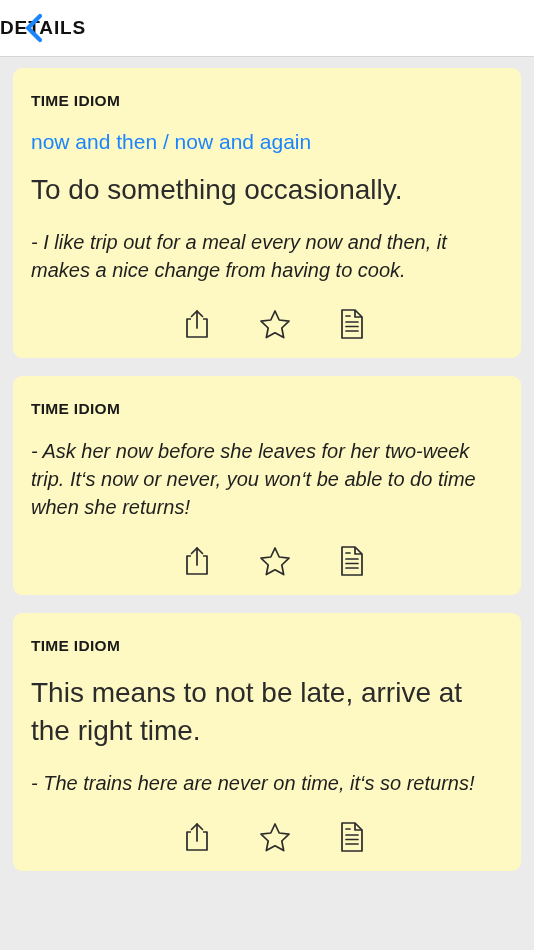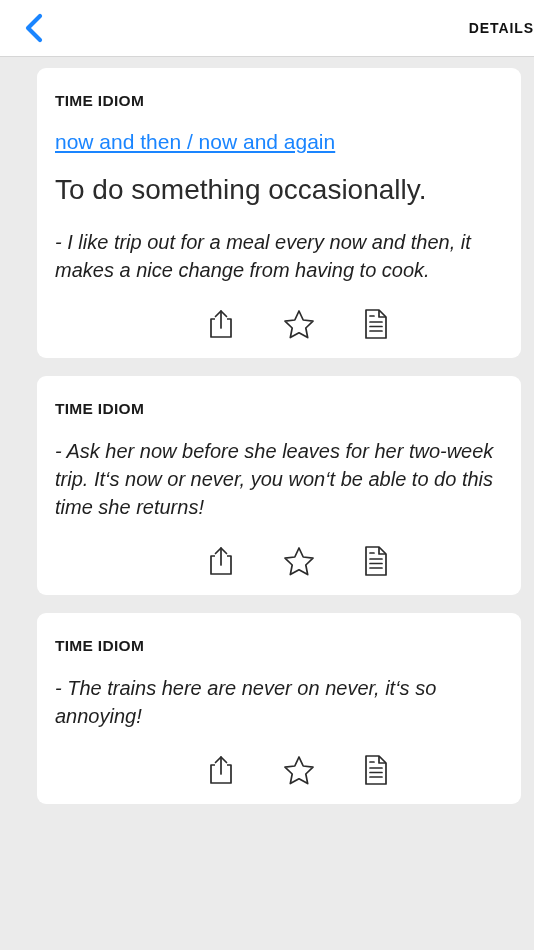--- a/index.html
+++ b/index.html
@@ -39,63 +39,61 @@
     background: none;
     border: none;
     cursor: pointer;
     padding: 0;
   }
 
   .back-btn svg { display: block; }
 
   .header-title {
     width: 100%;
-    text-align: right;
-    font-size: 14px;
+    text-align: left;
+    font-size: 19px;
     font-weight: bold;
     letter-spacing: 0.9px;
     color: #111111;
   }
 
   
   .content {
     position: absolute;
     top: 58px;
     left: 0;
     right: 0;
     bottom: 0;
     background: #ebebeb;
     padding: 10px 13px 0 13px;
     overflow: hidden;
   }
 
   
   .card {
-    background: #ffffff;
+    background: #fef9c3;
     border-radius: 9px;
     padding: 24px 18px 16px 18px;
     margin-bottom: 18px;
-    margin-left: 24px;
   }
 
   .card-kicker {
     font-size: 15.5px;
     font-weight: bold;
     color: #1a1a1a;
     letter-spacing: 0.3px;
     margin-bottom: 19px;
   }
 
   .card-term {
     font-size: 21px;
     color: #1a85ff;
     margin-bottom: 17px;
     line-height: 1.2;
     cursor: pointer;
-    text-decoration: underline;
   }
 
   .card-definition {
     font-size: 28px;
     color: #2b2b2b;
     line-height: 1.38;
     margin-bottom: 18px;
   }
 
   .card-example {
@@ -173,21 +171,21 @@
             <path d="M7 8 H11" stroke="#2b2b2b" stroke-width="1.7" stroke-linecap="round"></path>
             <path d="M7 14 H19 M7 18.5 H19 M7 23 H19" stroke="#2b2b2b" stroke-width="1.7" stroke-linecap="round"></path>
           </svg>
         </span>
       </button>
     </div>
   </div>
 
   <div class="card">
     <div class="card-kicker">TIME IDIOM</div>
-    <div class="card-example">- Ask her now before she leaves for her two-week trip. It‘s now or never, you won‘t be able to do this time she returns!</div>
+    <div class="card-example">- Ask her now before she leaves for her two-week trip. It‘s now or never, you won‘t be able to do time when she returns!</div>
     <div class="card-actions">
       <button class="action-btn">
         <span>
           <svg width="28" height="32" viewBox="0 0 28 32" fill="none">
             <path d="M8 11 H4 V29 H24 V11 H20" stroke="#2b2b2b" stroke-width="1.7" stroke-linejoin="round"></path>
             <path d="M14 20 V3" stroke="#2b2b2b" stroke-width="1.7" stroke-linecap="round"></path>
             <path d="M8.5 8.5 L14 3 L19.5 8.5" stroke="#2b2b2b" stroke-width="1.7" stroke-linecap="round" stroke-linejoin="round"></path>
           </svg>
         </span>
       </button>
@@ -206,21 +204,22 @@
             <path d="M7 8 H11" stroke="#2b2b2b" stroke-width="1.7" stroke-linecap="round"></path>
             <path d="M7 14 H19 M7 18.5 H19 M7 23 H19" stroke="#2b2b2b" stroke-width="1.7" stroke-linecap="round"></path>
           </svg>
         </span>
       </button>
     </div>
   </div>
 
   <div class="card">
     <div class="card-kicker">TIME IDIOM</div>
-    <div class="card-example">- The trains here are never on never, it‘s so annoying!</div>
+    <div class="card-definition">This means to not be late, arrive at the right time.</div>
+    <div class="card-example">- The trains here are never on time, it‘s so returns!</div>
     <div class="card-actions">
       <button class="action-btn">
         <span>
           <svg width="28" height="32" viewBox="0 0 28 32" fill="none">
             <path d="M8 11 H4 V29 H24 V11 H20" stroke="#2b2b2b" stroke-width="1.7" stroke-linejoin="round"></path>
             <path d="M14 20 V3" stroke="#2b2b2b" stroke-width="1.7" stroke-linecap="round"></path>
             <path d="M8.5 8.5 L14 3 L19.5 8.5" stroke="#2b2b2b" stroke-width="1.7" stroke-linecap="round" stroke-linejoin="round"></path>
           </svg>
         </span>
       </button>

